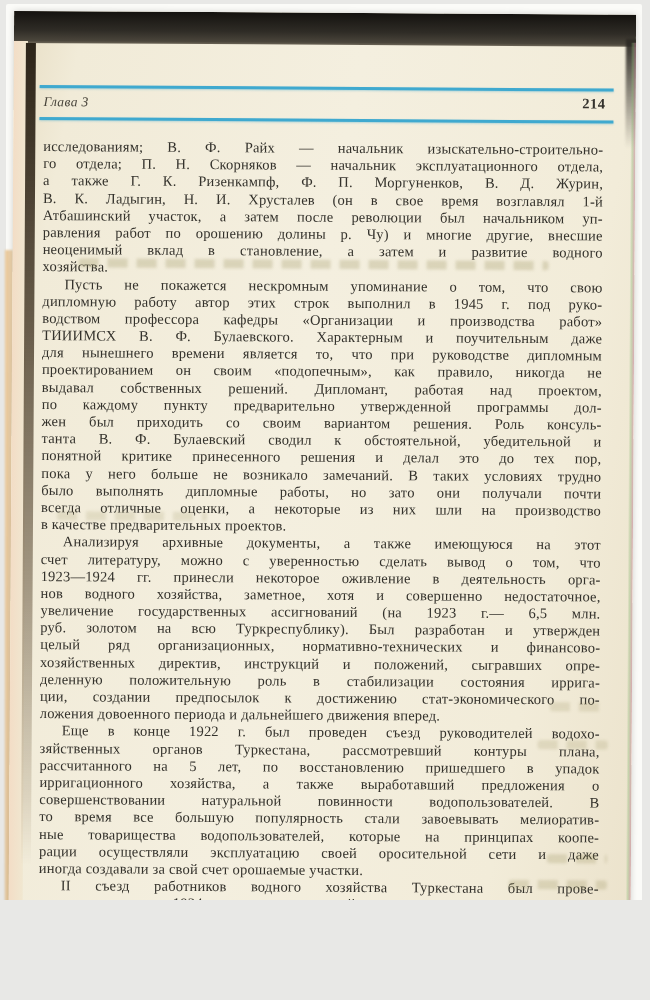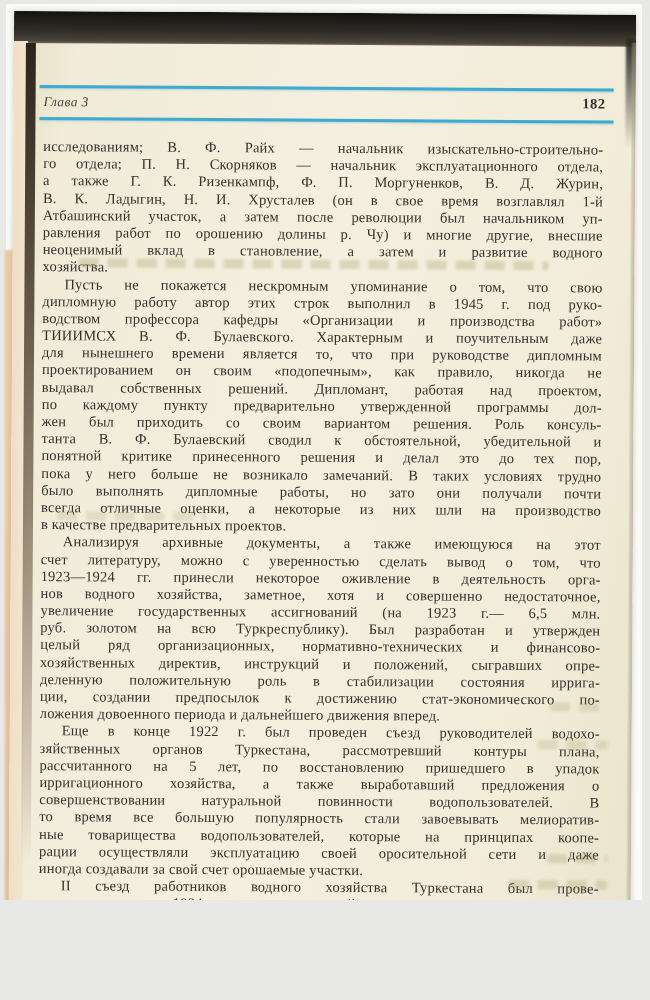--- a/index.html
+++ b/index.html
@@ -111,21 +111,21 @@
 
   <div class="page">
     <div class="top-band"></div>
     <div class="top-band-right"></div>
     <div class="left-edge"></div>
     <div class="gutter-shadow"></div>
     <div class="right-edge"></div>
 
     <div class="rule r1"></div>
     <div class="chapter">Глава 3</div>
-    <div class="pagenum">182</div>
+    <div class="pagenum">214</div>
     <div class="rule r2"></div>
 
     <div class="body-text">
         <div class="para">
           <div class="line">исследованиям; В. Ф. Райх — начальник изыскательно-строительно-</div>
           <div class="line">го отдела; П. Н. Скорняков — начальник эксплуатационного отдела,</div>
           <div class="line">а также Г. К. Ризенкампф, Ф. П. Моргуненков, В. Д. Журин,</div>
           <div class="line">В. К. Ладыгин, Н. И. Хрусталев (он в свое время возглавлял 1-й</div>
           <div class="line">Атбашинский участок, а затем после революции был начальником уп-</div>
           <div class="line">равления работ по орошению долины р. Чу) и многие другие, внесшие</div>

